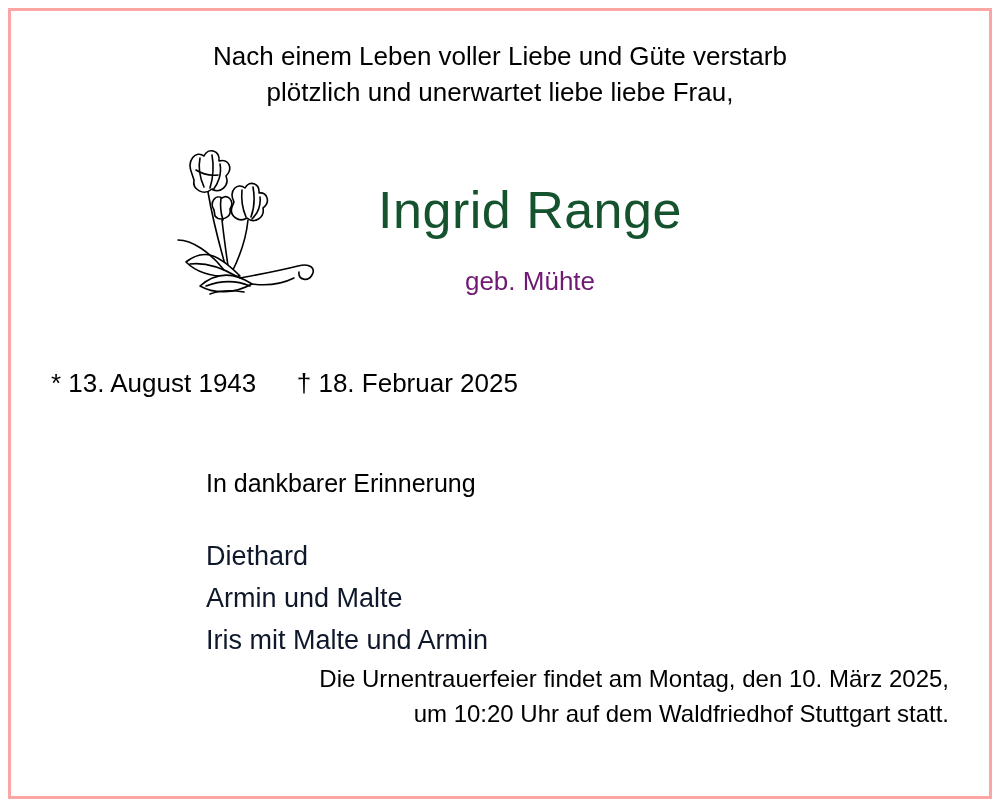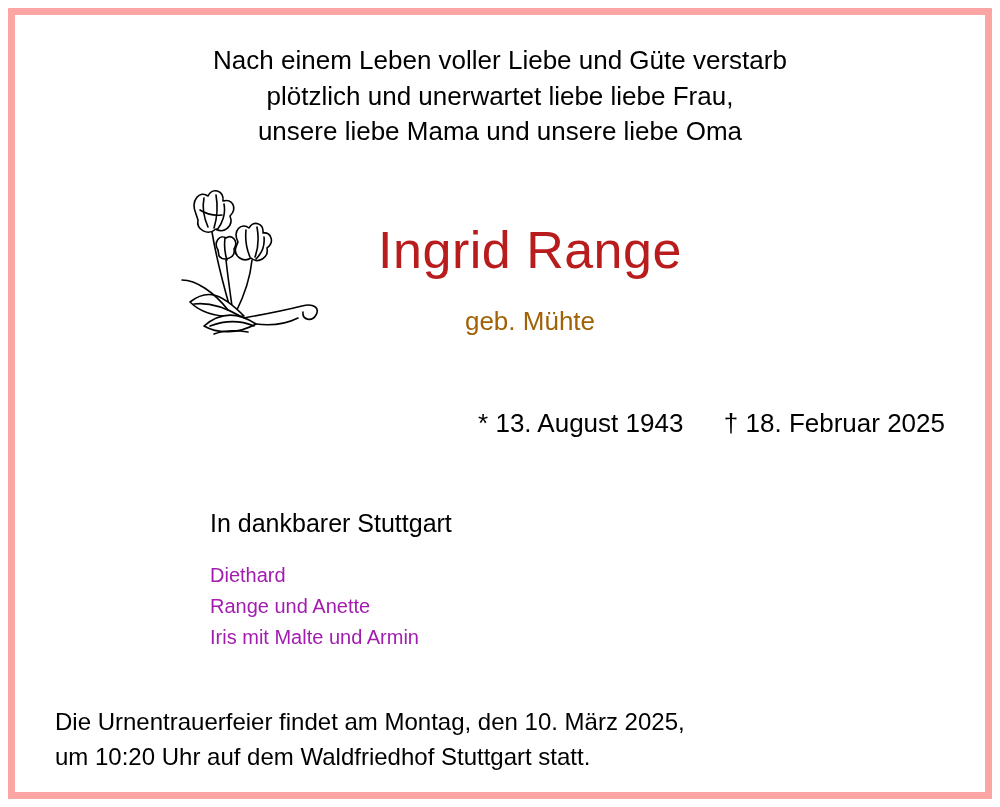--- a/index.html
+++ b/index.html
@@ -17,21 +17,21 @@
     background: #ffffff;
     position: relative;
     overflow: hidden;
   }
   .notice-frame {
     position: absolute;
     left: 8px;
     top: 8px;
     right: 8px;
     bottom: 8px;
-    border: 7px solid #fca5a5;
+    border: 3px solid #fca5a5;
     box-sizing: border-box;
     background: #ffffff;
   }
   .inner {
     position: absolute;
     left: 0;
     top: 0;
     right: 0;
     bottom: 0;
     padding: 18px 40px 10px 40px;
@@ -58,79 +58,77 @@
     position: absolute;
     left: 105px;
     top: -10px;
     width: 190px;
     height: 175px;
   }
   .deceased-name {
     text-align: center;
     font-size: 52px;
     letter-spacing: 0.5px;
-    color: #b91c1c;
+    color: #14532d;
     padding-left: 60px;
     padding-top: 26px;
   }
   .maiden-name {
     text-align: center;
     font-size: 26px;
-    color: #a16207;
+    color: #701a75;
     padding-left: 60px;
     padding-top: 26px;
   }
 
   .dates {
-    text-align: right;
+    text-align: left;
     font-size: 26px;
     color: #000;
     margin-top: 34px;
   }
   .dates .sep {
     display: inline-block;
     width: 26px;
   }
 
   .remembrance {
     font-size: 25px;
     color: #000;
     margin-top: 70px;
     padding-left: 155px;
   }
   .family {
-    font-size: 20px;
-    color: #a21caf;
-    margin-top: 22px;
+    font-size: 27px;
+    color: #0f172a;
+    margin-top: 38px;
     padding-left: 155px;
     line-height: 1.55;
   }
 
   .ceremony {
-    text-align: left;
+    text-align: right;
     font-size: 24px;
     color: #000;
-    margin-top: 52px;
     line-height: 1.45;
   }
   .ceremony div {
     white-space: nowrap;
   }
 </style>
 </head>
 <body>
 
 <div class="page">
   <div class="notice-frame">
     <div class="inner">
 
       <div class="intro">
         <div>Nach einem Leben voller Liebe und Güte verstarb</div>
         <div>plötzlich und unerwartet liebe liebe Frau,</div>
-        <div>unsere liebe Mama und unsere liebe Oma</div>
       </div>
 
       <div class="name-block">
         <div class="flower">
           <svg viewBox="0 0 190 175" width="190" height="175" aria-hidden="true">
             <g fill="none" stroke="#000" stroke-width="1.6" stroke-linecap="round" stroke-linejoin="round">
 
               <path d="M36 30 C30 16, 40 6, 48 12 C52 3, 64 6, 63 17 C72 14, 78 24, 70 32 C74 42, 64 50, 56 45 C48 52, 36 46, 38 36 Z" fill="#ffffff"></path>
               <path d="M44 14 C42 24, 44 34, 48 43"></path>
               <path d="M56 11 C58 22, 57 34, 54 44"></path>
@@ -165,25 +163,25 @@
         <div class="deceased-name">Ingrid Range</div>
         <div class="maiden-name">geb. Mühte</div>
       </div>
 
       <div class="dates">
         <span>* 13. August 1943</span>
         <span class="sep"></span>
         <span>† 18. Februar 2025</span>
       </div>
 
-      <div class="remembrance">In dankbarer Stuttgart</div>
+      <div class="remembrance">In dankbarer Erinnerung</div>
 
       <div class="family">
         <div>Diethard</div>
-        <div>Range und Anette</div>
+        <div>Armin und Malte</div>
         <div>Iris mit Malte und Armin</div>
       </div>
 
       <div class="ceremony">
         <div>Die Urnentrauerfeier findet am Montag, den 10. März 2025,</div>
         <div>um 10:20 Uhr auf dem Waldfriedhof Stuttgart statt.</div>
       </div>
 
     </div>
   </div>

